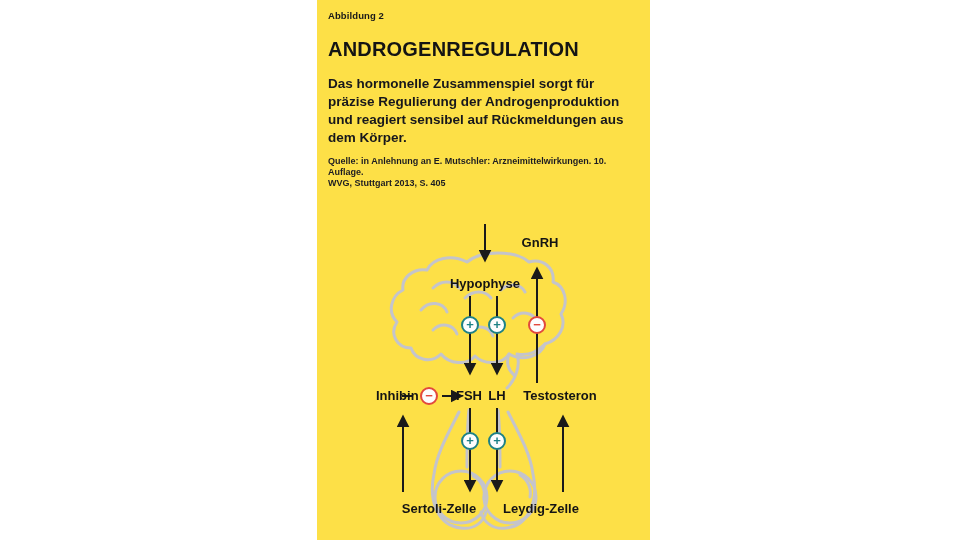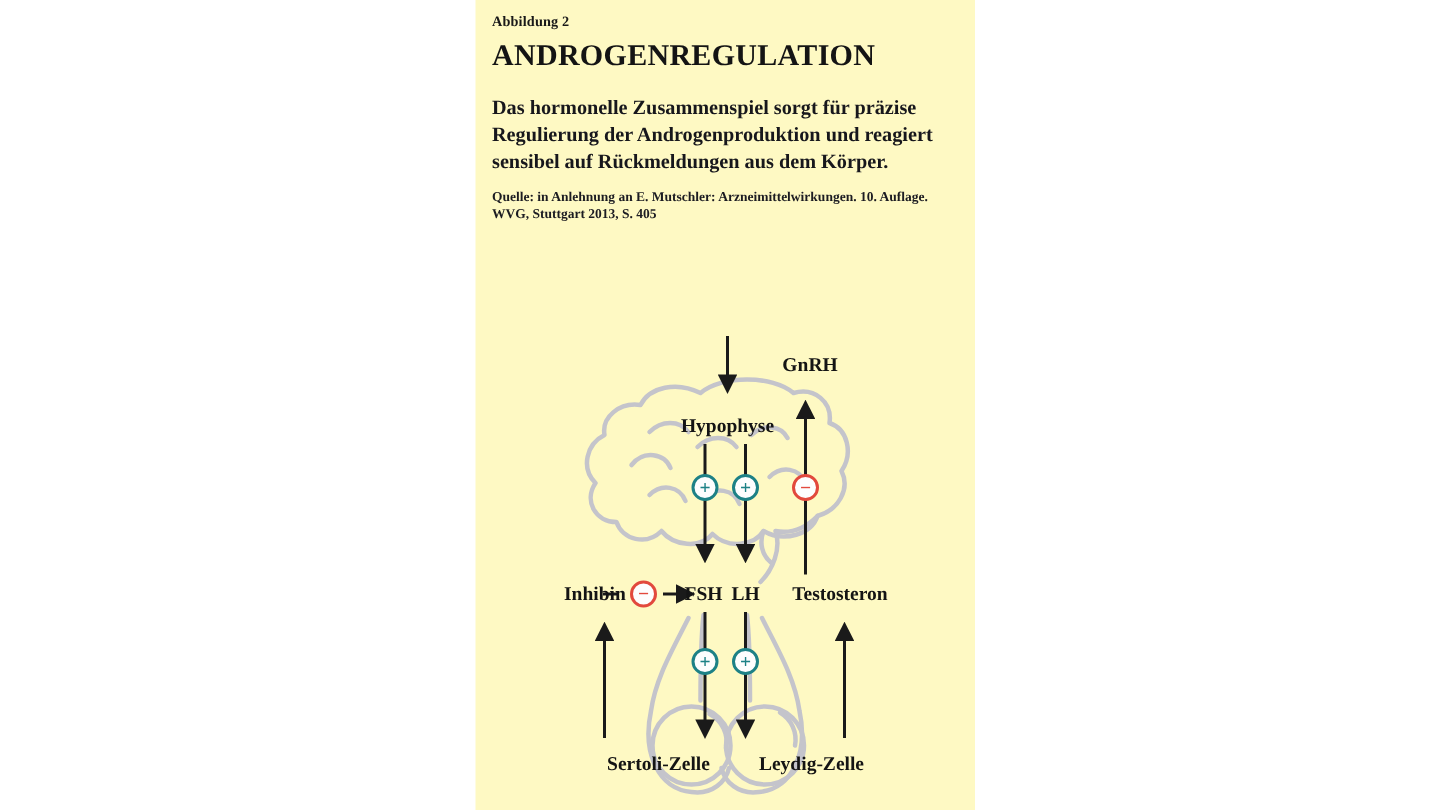--- a/index.html
+++ b/index.html
@@ -7,28 +7,27 @@
   body {
     background: #ffffff;
     font-family: "Liberation Sans", sans-serif;
     color: #191919;
     position: relative;
   }
   .panel {
     position: absolute;
     left: 317px; top: 0;
     width: 333px; height: 540px;
-    background: #fef9c3;
-    font-family: Liberation Serif, serif;
+    background: #fde047;
   }
   .header { position: absolute; left: 11px; top: 10px; width: 310px; }
   .figure-label { font-size: 9.5px; font-weight: bold; letter-spacing: .1px; }
   .title {
     font-size: 20px; font-weight: 800; letter-spacing: .2px;
-    margin-top: 7px; line-height: 21px; color: #141414;
+    margin-top: 18px; line-height: 21px; color: #141414;
   }
   .subtitle-line {
     font-size: 19.5px; font-weight: 400; letter-spacing: .2px;
     line-height: 21px; color: #202027;
   }
   .intro {
     margin-top: 15px; width: 308px;
     font-size: 13.5px; font-weight: bold; line-height: 18px; color: #17171c;
   }
   .source {

